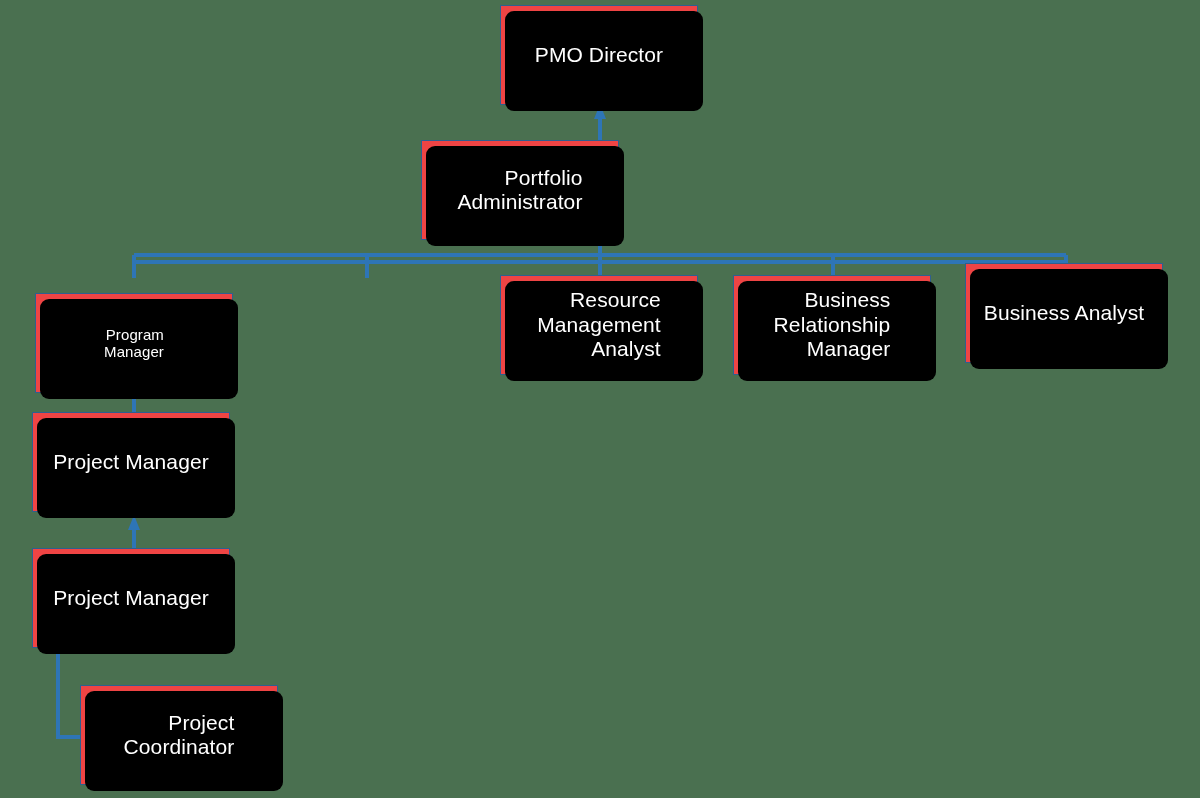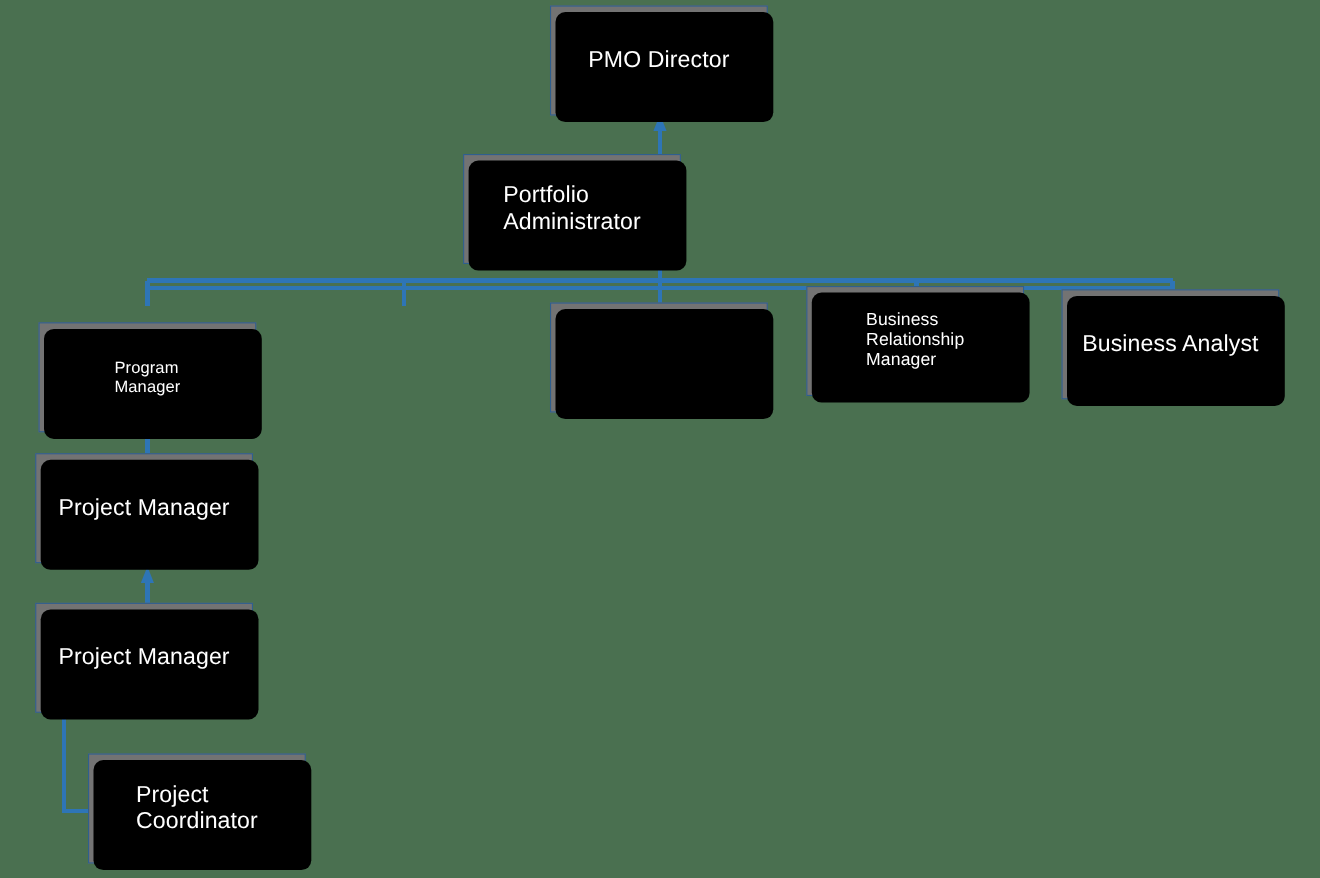--- a/index.html
+++ b/index.html
@@ -28,26 +28,26 @@
     width: 1200px;
     height: 798px;
     z-index: 1;
   }
 
   
   .node {
     position: absolute;
     z-index: 2;
     box-sizing: border-box;
-    background: #737373;
+    background: #ef4444;
     color: #ffffff;
     display: flex;
     align-items: center;
     justify-content: center;
-    text-align: left;
+    text-align: right;
     font-weight: 400;
     line-height: 1.16;
     letter-spacing: 0.1px;
     
     border: 1px solid #2f5f8f;
   }
   .node .shadow {
     position: absolute;
     z-index: -1;
     background: #000000;
@@ -109,23 +109,26 @@
 
   <div class="node" style="left:35px; top:293px; width:198px; height:100px; font-size:15px;">
     <span class="shadow" style="left:4px; top:5px; right:-6px; bottom:-7px;"></span>
     <span class="label">Program
 Manager</span>
   </div>
 
 
   <div class="node" style="left:500px; top:275px; width:198px; height:100px; font-size:21px;">
     <span class="shadow" style="left:4px; top:5px; right:-6px; bottom:-7px;"></span>
+    <span class="label">Resource
+Management
+Analyst</span>
   </div>
 
-  <div class="node" style="left:733px; top:260px; width:198px; height:100px; font-size:16px;">
+  <div class="node" style="left:733px; top:275px; width:198px; height:100px; font-size:21px;">
     <span class="shadow" style="left:4px; top:5px; right:-6px; bottom:-7px;"></span>
     <span class="label">Business
 Relationship
 Manager</span>
   </div>
 
   <div class="node" style="left:965px; top:263px; width:198px; height:100px; font-size:21px;">
     <span class="shadow" style="left:4px; top:5px; right:-6px; bottom:-7px;"></span>
     <span class="label">Business Analyst</span>
   </div>

